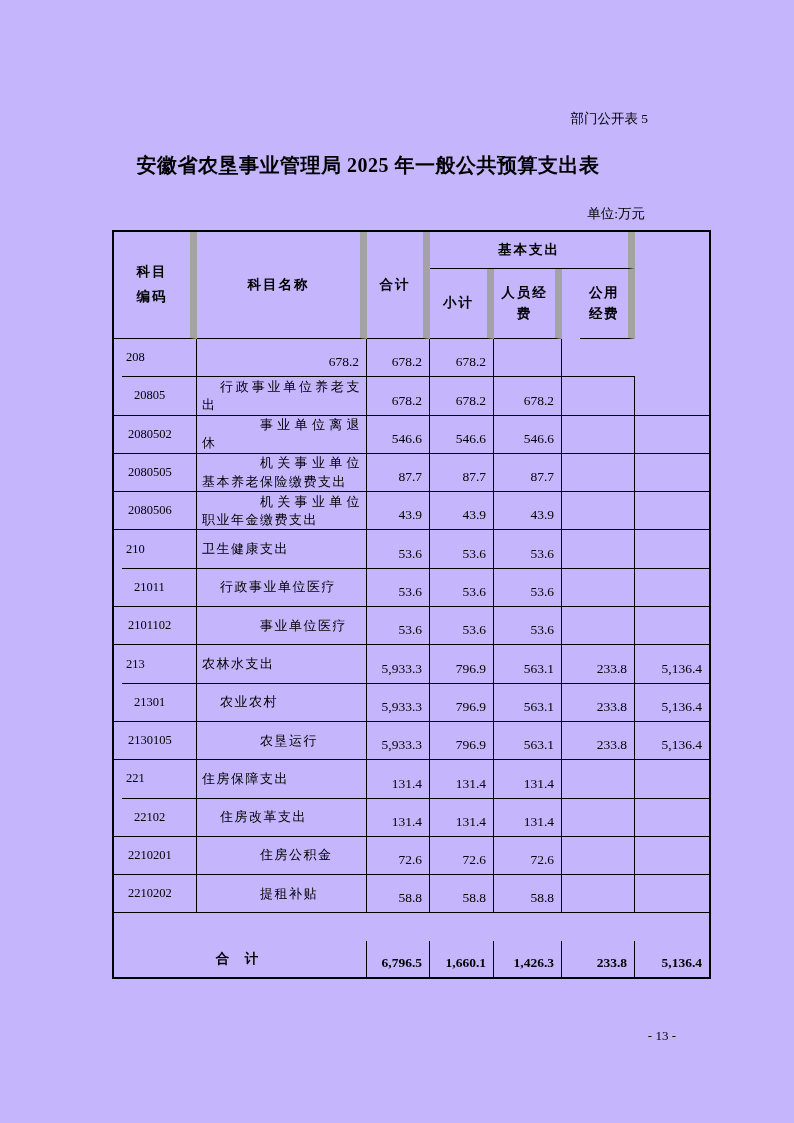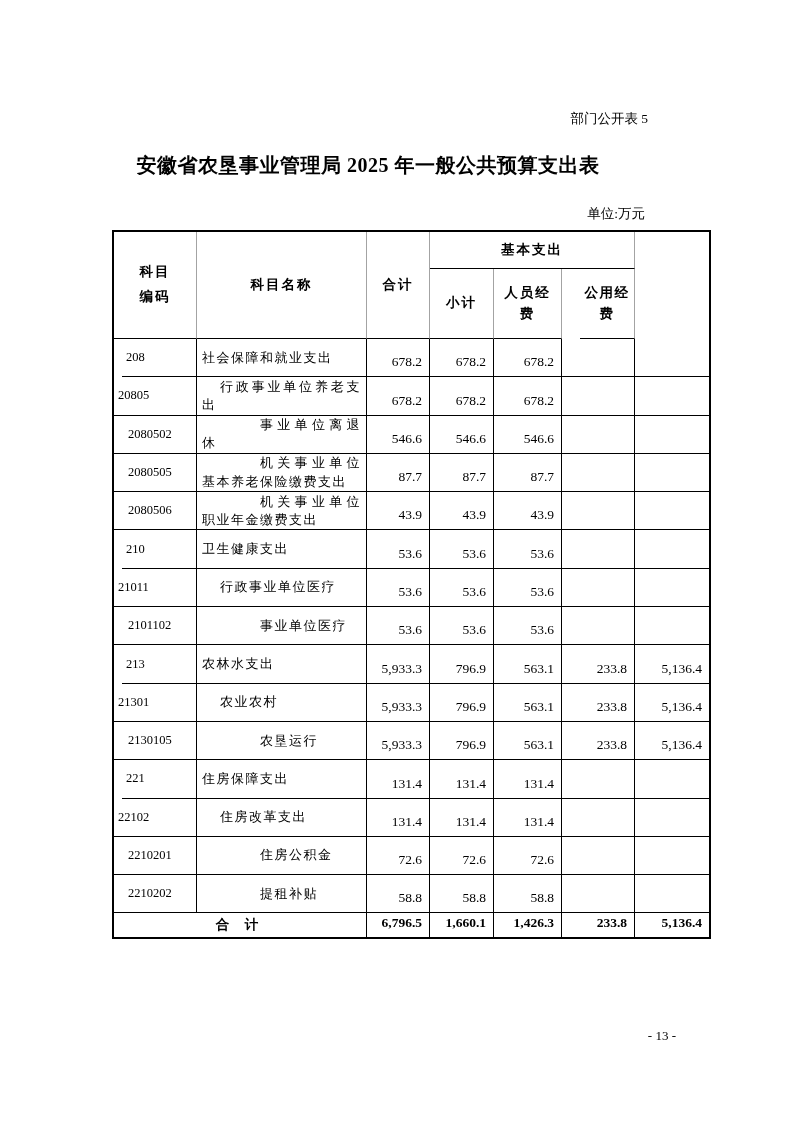--- a/index.html
+++ b/index.html
@@ -1,20 +1,20 @@
 <!DOCTYPE html>
 <html><head>
 <meta charset="utf-8">
 <style>
   html,body{margin:0;padding:0;background:#888;}
   .sheet{
     position:relative;
     width:794px;height:1123px;
     margin:0 auto;
-    background:#ffffff;
+    background:#c4b5fd;
     font-family:"Liberation Serif","DejaVu Serif",serif;
     color:#000;
     overflow:hidden;
   }
   .doc-label{
     position:absolute;top:110px;left:0;width:648px;
     text-align:right;font-size:13.5px;
   }
   .page-title{
     position:absolute;top:152px;left:0;width:736px;
@@ -32,61 +32,62 @@
   .hdr{
     display:grid;
     grid-template-columns:83px 170px 63px 64px 68px 73px 74px;
     grid-template-rows:37px 70px;
   }
   .hc{
     box-sizing:border-box;
     display:flex;align-items:center;justify-content:center;
     text-align:center;
     font-weight:bold;font-size:13.5px;letter-spacing:2px;line-height:1.55;
-    border-right:1px solid #a3a3a3;border-bottom:1px solid #000;
+    border-right:7px solid #a3a3a3;border-bottom:1px solid #000;
   }
   .hc.span2{grid-row:1 / 3;}
   .hc.col-basic{grid-column:4 / 7;grid-row:1;}
   .hc.col-project{grid-column:7;grid-row:1 / 3;border-right:none;}
   .hc.stack{flex-direction:column;gap:4px;}
   .hc.pad-narrow{padding:0 4px;}
   .hc.pad-thin{padding:0 2px;letter-spacing:1.5px;margin-left:18px;}
   .trow{
     display:grid;
     grid-template-columns:83px 170px 63px 64px 68px 73px 74px;
     height:38.3px;
   }
   .c{
     box-sizing:border-box;
     border-right:1px solid #000;border-bottom:1px solid #000;
     overflow:hidden;
   }
   .c.lastcol{border-right:none;}
   .code{display:flex;align-items:center;font-size:12.5px;}
   .code.lv0{padding-left:4px;margin-left:8px;}
-  .code.lv1{padding-left:4px;}
+  .code.lv1{padding-left:20px;}
   .code.lv2{padding-left:14px;}
   .name{display:flex;align-items:center;}
   .ntext{
     width:100%;padding:0 5px;box-sizing:border-box;
     font-size:13px;letter-spacing:1.5px;line-height:1.4;
     text-align:justify;
   }
   .ntext.lv0{text-indent:0;}
   .ntext.lv1{text-indent:18px;}
   .ntext.lv2{text-indent:58px;}
   .num{
     display:flex;align-items:flex-end;justify-content:flex-end;
     padding:0 7px 6px 0;font-size:13.5px;
   }
   .total-row{
     display:grid;
     grid-template-columns:253px 63px 64px 68px 73px 74px;
-    height:24px;
+    height:36px;
     font-weight:bold;
+    margin-top:28px;
   }
   .total-row .c{border-bottom:none;}
   .total-label{
     display:flex;align-items:center;justify-content:center;
     font-size:13.5px;letter-spacing:6px;
   }
   .footer-pagenum{
     position:absolute;top:1028px;left:0;width:676px;
     text-align:right;font-size:13px;
   }
@@ -113,23 +114,20 @@
       <div class="hc span2">合计</div>
       <div class="hc col-basic">基本支出</div>
       <div class="hc" style="grid-column:4;grid-row:2;">小计</div>
       <div class="hc pad-narrow" style="grid-column:5;grid-row:2;">人员经费</div>
       <div class="hc pad-thin" style="grid-column:6;grid-row:2;">公用经费</div>
     </div>
 
     <div>
         <div class="trow">
           <div class="c code lv0">208</div>
-          <div class="c name">
-            <div class="ntext lv0">社会保障和就业支出</div>
-          </div>
           <div class="c num">678.2</div>
           <div class="c num">678.2</div>
           <div class="c num">678.2</div>
           <div class="c num"></div>
           <div class="c num lastcol"></div>
         </div>
         <div class="trow">
           <div class="c code lv1">20805</div>
           <div class="c name">
             <div class="ntext lv1">行政事业单位养老支出</div>

